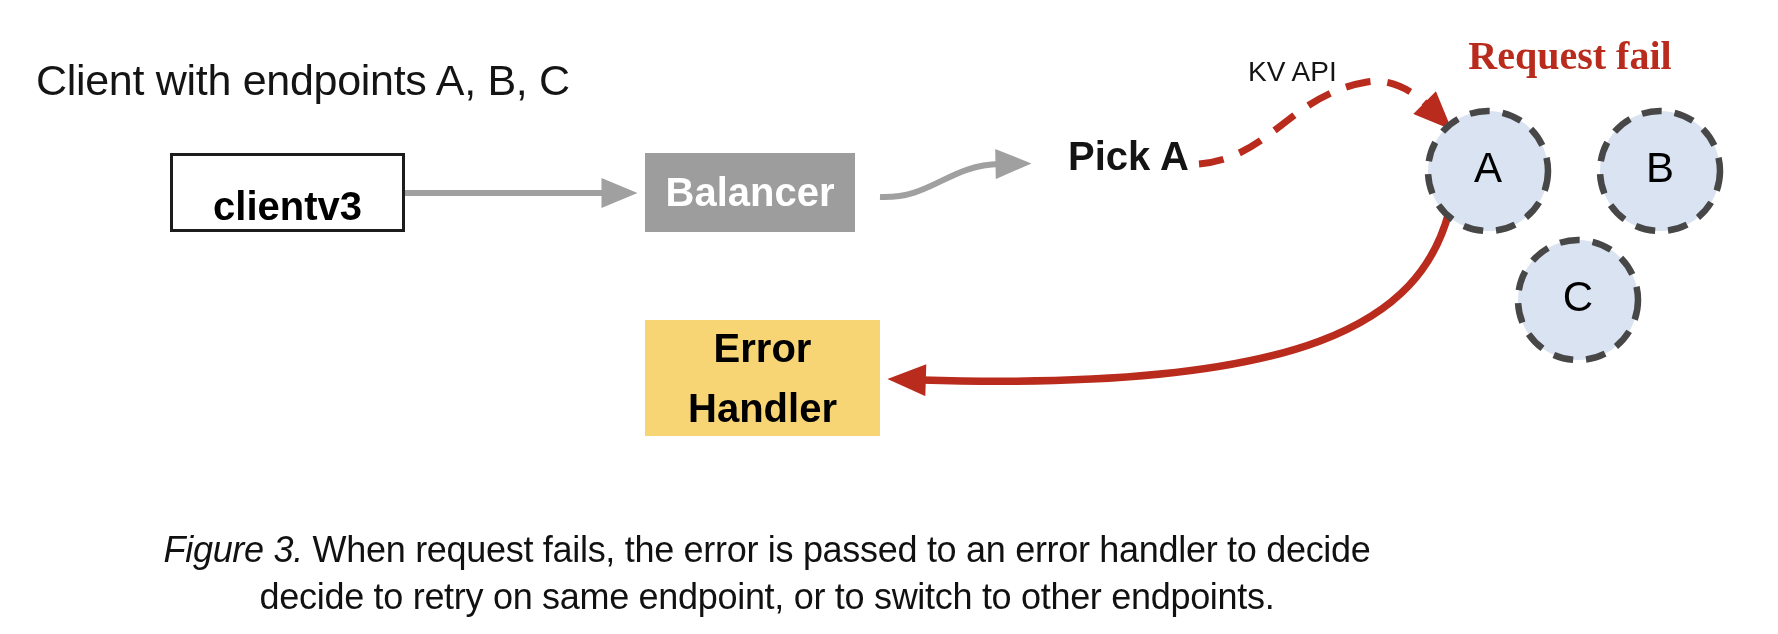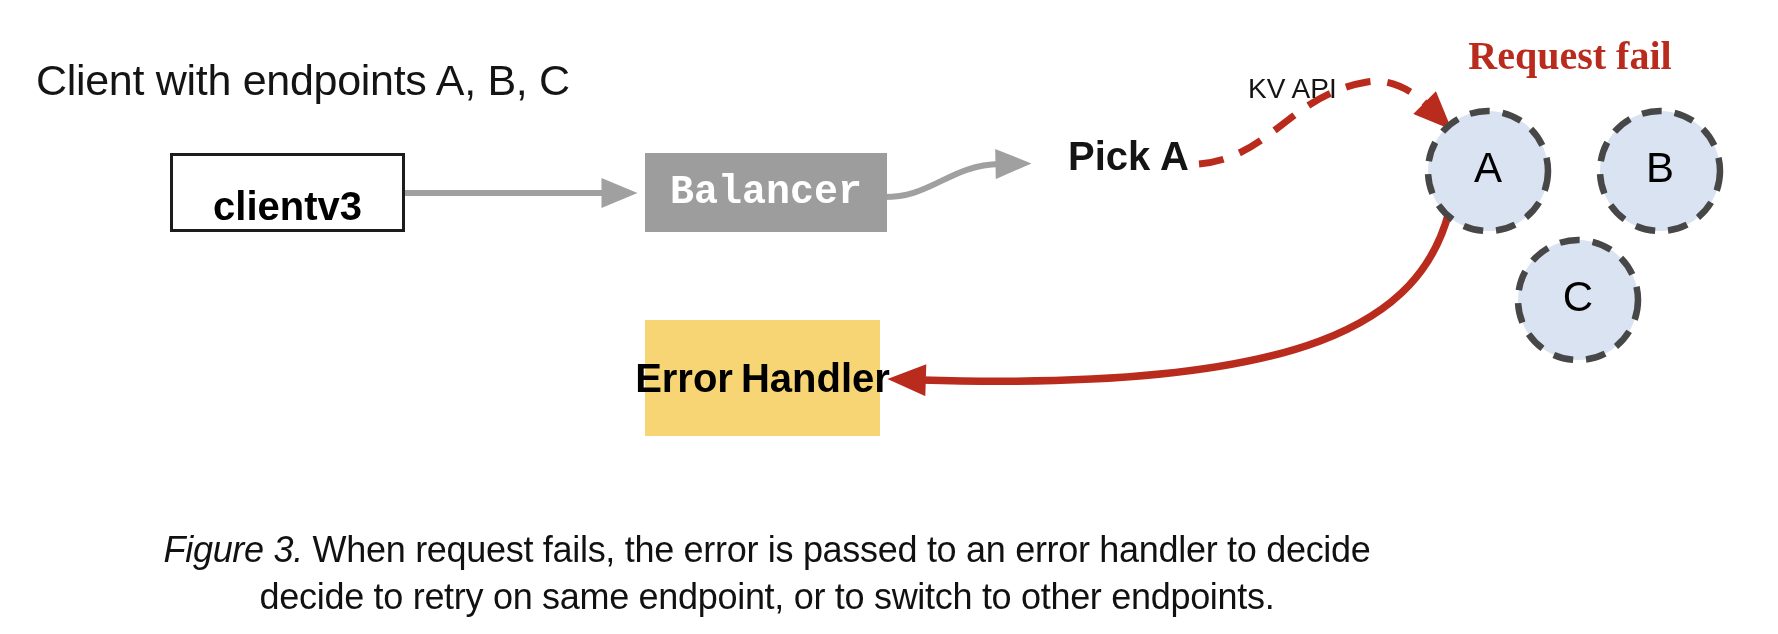--- a/index.html
+++ b/index.html
@@ -16,27 +16,27 @@
   body{font-family:"Liberation Sans", sans-serif;color:var(--text-black);}
   .stage{position:relative;width:1778px;height:634px;background:#ffffff;overflow:hidden;}
   .abs{position:absolute;}
 
   .client-label{left:36px;top:56px;font-size:43px;letter-spacing:-0.3px;white-space:nowrap;}
 
   .node-box{display:flex;align-items:center;justify-content:center;text-align:center;
             font-weight:bold;font-size:40px;}
   .clientv3-box{left:170px;top:153px;width:235px;height:79px;background:#ffffff;
                 border:3px solid #1c1c1c;color:#000;align-items:flex-end;}
-  .balancer-box{left:645px;top:153px;width:242px;height:79px;background:var(--box-gray);
-                color:#ffffff;font-family:Liberation Mono, monospace;}
+  .balancer-box{left:645px;top:153px;width:210px;height:79px;background:var(--box-gray);
+                color:#ffffff;}
   .error-box{left:645px;top:320px;width:235px;height:116px;background:var(--handler-yellow);
-             color:#000;flex-direction:row;line-height:52px;gap:8px;}
+             color:#000;flex-direction:column;line-height:52px;gap:8px;}
 
   .pick-a{left:1068px;top:134px;font-size:40px;white-space:nowrap;font-weight:bold;}
-  .kv-api{left:1248px;top:56px;font-size:28px;white-space:nowrap;margin-top:17px;}
+  .kv-api{left:1248px;top:56px;font-size:28px;white-space:nowrap;}
   .request-fail{left:1440px;top:32px;width:260px;text-align:center;font-size:40px;
                 font-weight:bold;color:var(--accent-red);white-space:nowrap;font-family:Liberation Serif, serif;}
 
   .endpoint-label{width:80px;text-align:center;font-size:42px;color:#000;}
   .ep-a{left:1448px;top:144px;}
   .ep-b{left:1620px;top:144px;}
   .ep-c{left:1538px;top:273px;}
 
   .caption{left:0;top:526px;width:1534px;text-align:center;font-size:36px;line-height:47px;
            letter-spacing:-0.3px;color:#111;}

